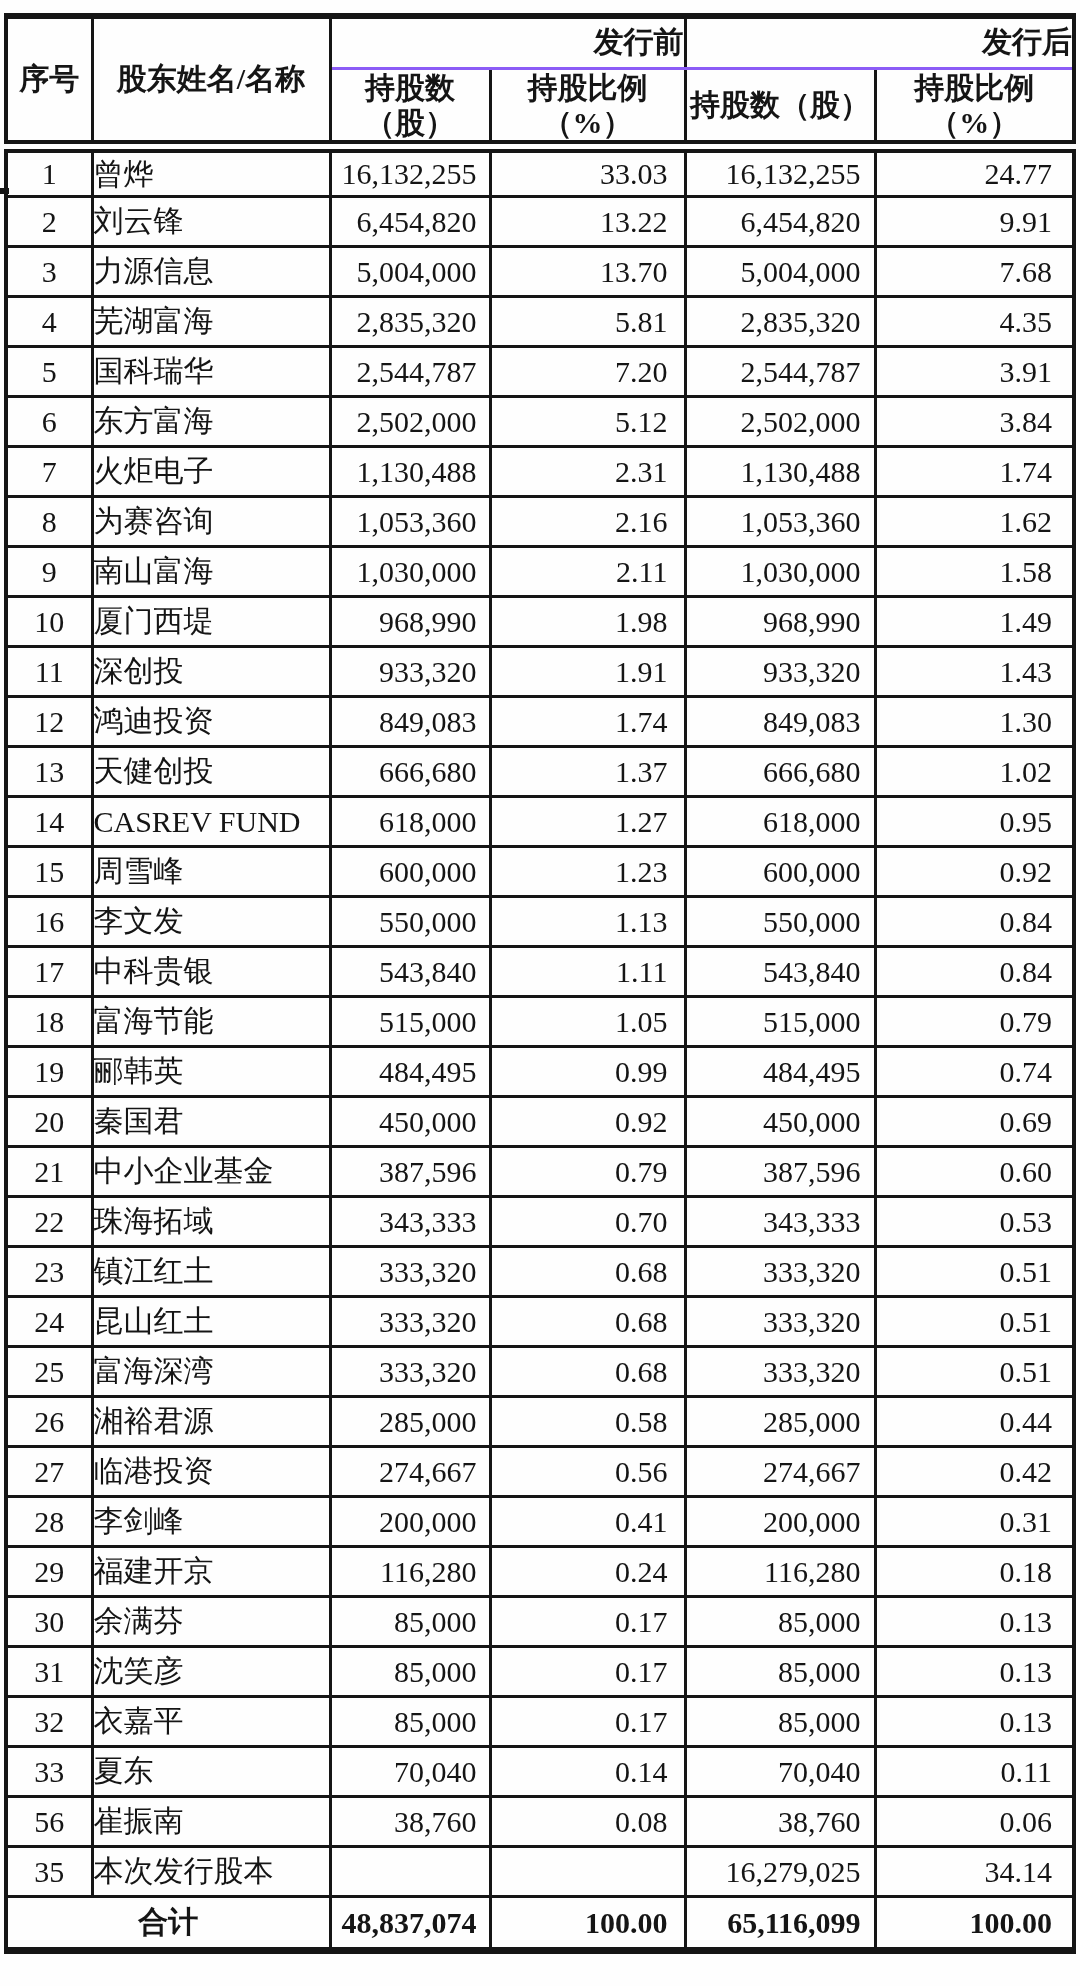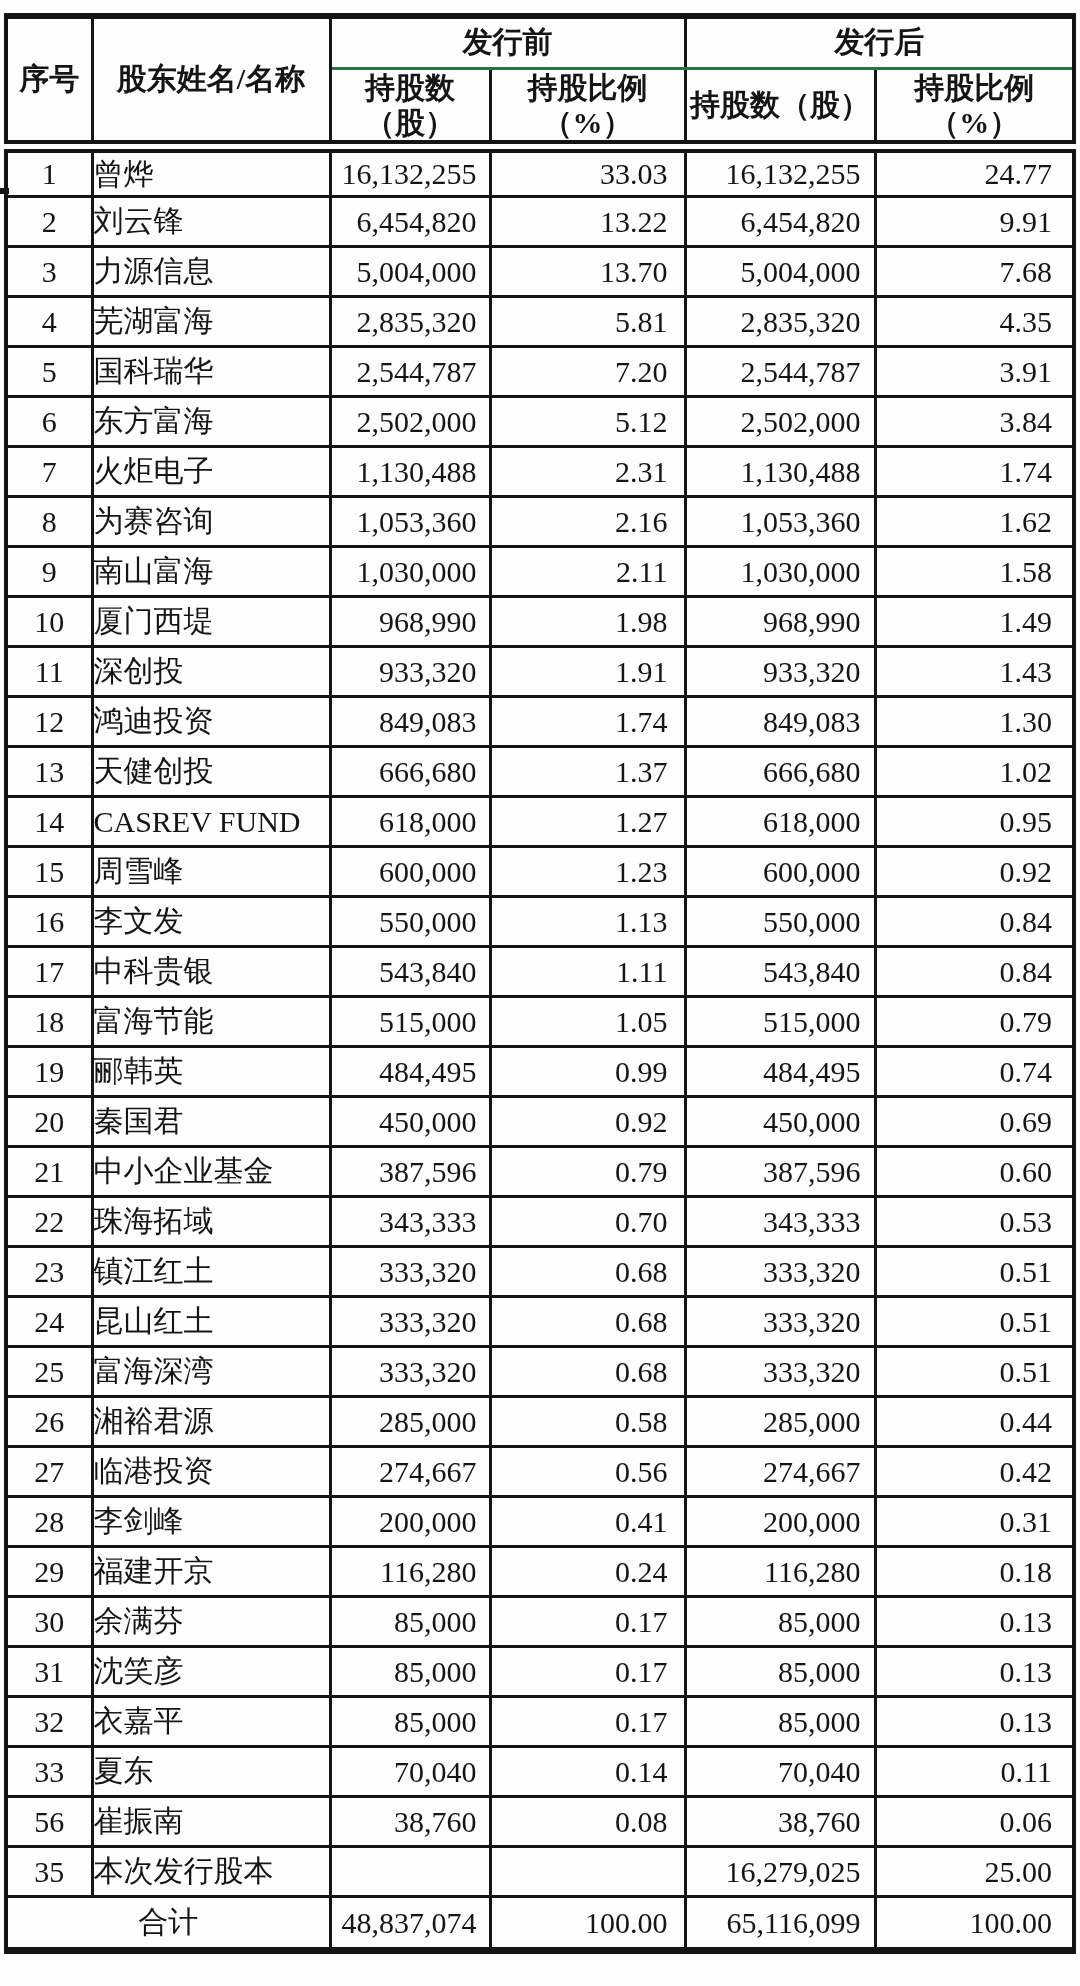--- a/index.html
+++ b/index.html
@@ -28,31 +28,31 @@
     padding:0;
     overflow:hidden;
     white-space:nowrap;
   }
   thead th { font-weight:bold; text-align:center; }
   tr.group-row { height:52px; }
   tr.subhead-row { height:66px; }
   tr.subhead-row th { line-height:1.18; }
   
   th.span-2rows, tr.subhead-row th { border-bottom:13px double #151515; }
-  th.group-cell { border-bottom:3px solid #15803d; }
+  th.group-cell { border-bottom:3px solid #8b5cf6;text-align:right; }
   tbody tr { height:50px; }
   td.c-no   { text-align:center; }
   td.c-name { }
   td.num    { text-align:right; }
   td.c-pre-shares  { padding-right:12px; }
   td.c-pre-ratio   { padding-right:16px; }
   td.c-post-shares { padding-right:13px; }
   td.c-post-ratio  { padding-right:20px; }
   tfoot tr { height:54px; }
-  tfoot td { font-weight:normal; }
+  tfoot td { font-weight:bold; }
   tfoot td.label { text-align:center; }
   .artifact {
     position:absolute; left:0; top:188px;
     width:9px; height:6px; background:#151515;
   }
 </style>
 </head>
 <body>
 
 <div class="page">
@@ -351,21 +351,21 @@
           <td class="num c-pre-ratio">0.08</td>
           <td class="num c-post-shares">38,760</td>
           <td class="num c-post-ratio">0.06</td>
         </tr>
         <tr>
           <td class="c-no">35</td>
           <td class="c-name">本次发行股本</td>
           <td class="num c-pre-shares"></td>
           <td class="num c-pre-ratio"></td>
           <td class="num c-post-shares">16,279,025</td>
-          <td class="num c-post-ratio">25.00</td>
+          <td class="num c-post-ratio">34.14</td>
         </tr>
       </tbody>
     <tfoot>
       <tr class="total-row">
         <td colspan="2" class="label">合计</td>
         <td class="num c-pre-shares">48,837,074</td>
         <td class="num c-pre-ratio">100.00</td>
         <td class="num c-post-shares">65,116,099</td>
         <td class="num c-post-ratio">100.00</td>
       </tr>

